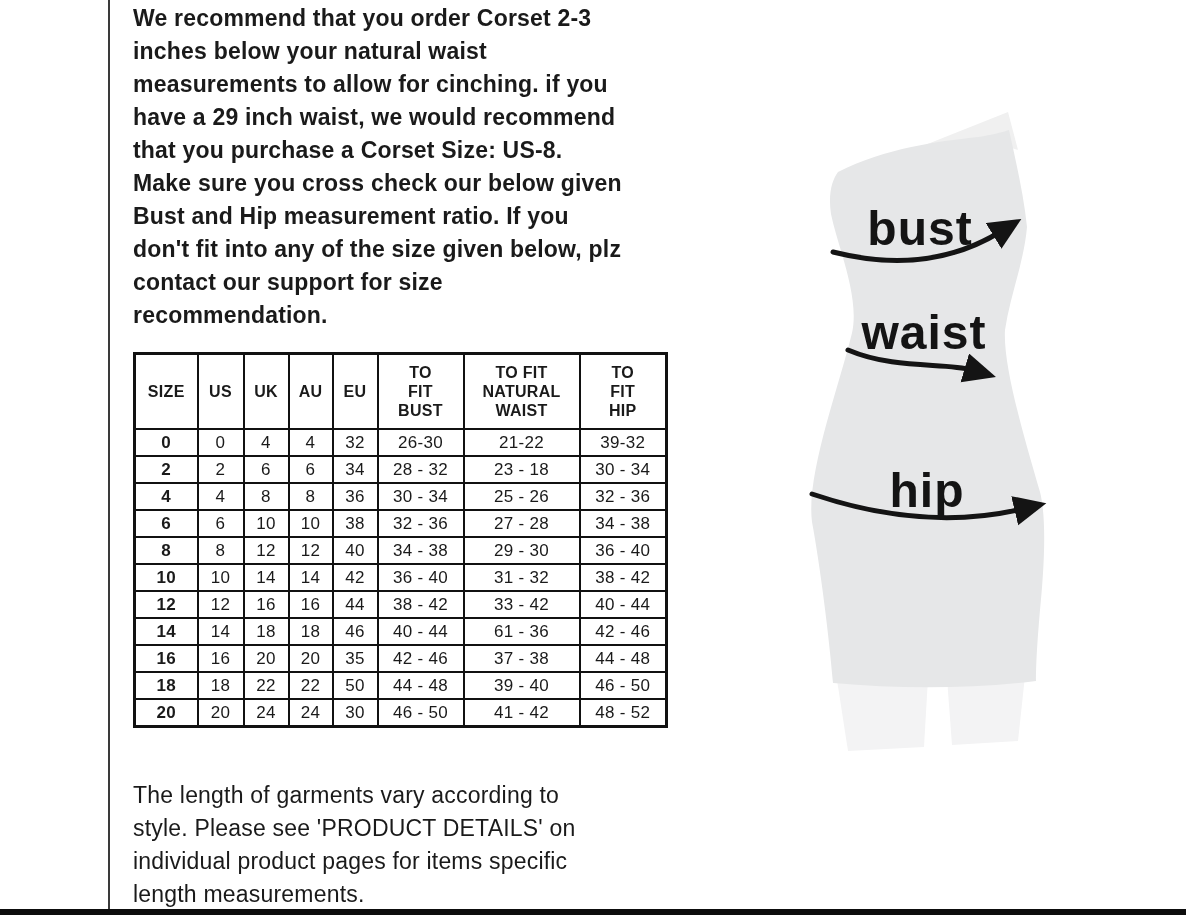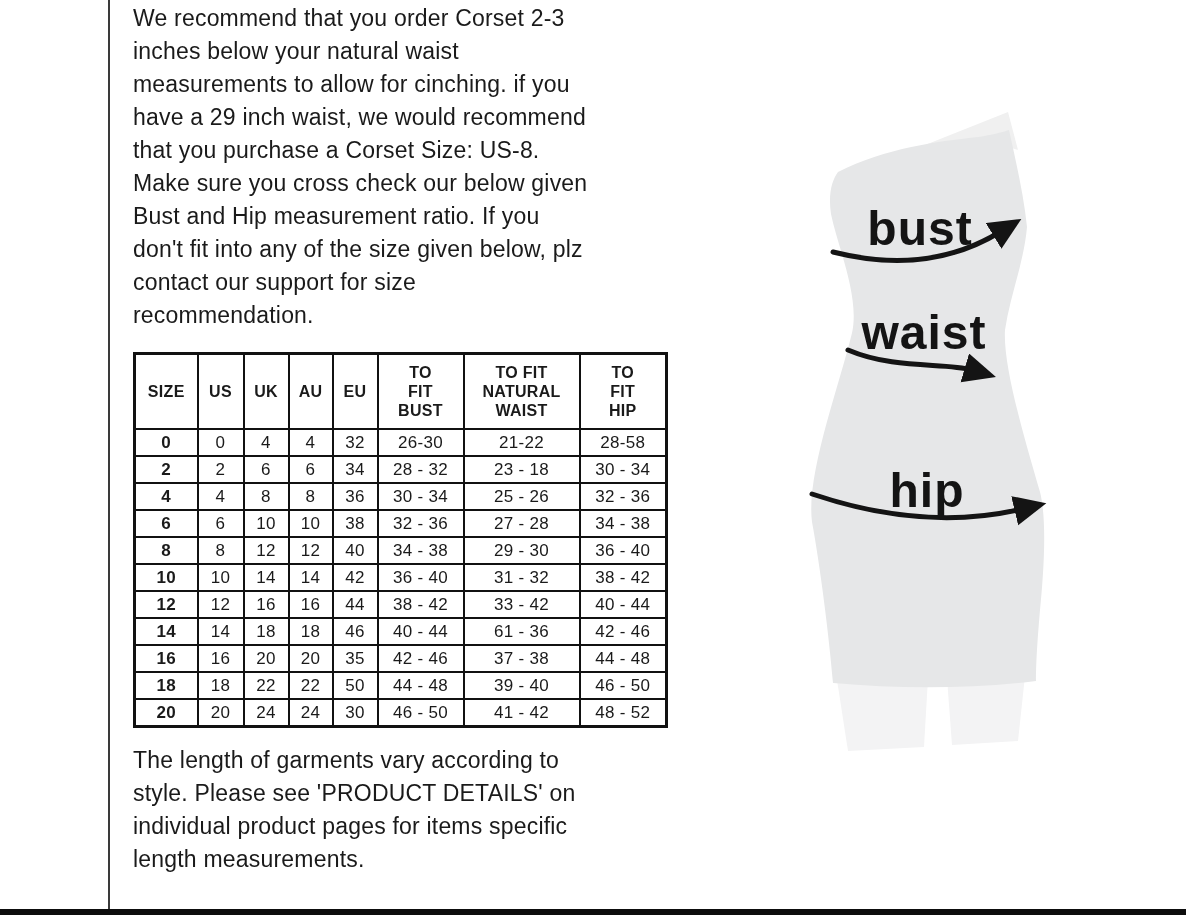--- a/index.html
+++ b/index.html
@@ -22,22 +22,22 @@
   }
   .bottom-bar{
     position:absolute;left:0;bottom:0;width:1186px;height:6px;background:var(--bar);
   }
 
   .para{
     position:absolute;left:133px;width:548px;
     font-size:23px;line-height:33px;letter-spacing:0.2px;
     white-space:pre-line;color:var(--ink);
   }
-  .para.intro{top:2px;}
-  .para.footer{top:744px;}
+  .para.intro{top:2px;font-weight:bold;}
+  .para.footer{top:779px;}
 
   table.size-table{
     position:absolute;left:133px;top:352px;
     border-collapse:collapse;table-layout:fixed;width:534px;
     background:#fff;
   }
   table.size-table, table.size-table th, table.size-table td{
     border:2px solid var(--border);
   }
   table.size-table{border-width:3px;}
@@ -110,21 +110,21 @@
     </thead>
     <tbody>
         <tr>
           <td class="size-col">0</td>
           <td>0</td>
           <td>4</td>
           <td>4</td>
           <td>32</td>
           <td>26-30</td>
           <td>21-22</td>
-          <td>28-58</td>
+          <td>39-32</td>
         </tr>
         <tr>
           <td class="size-col">2</td>
           <td>2</td>
           <td>6</td>
           <td>6</td>
           <td>34</td>
           <td>28 - 32</td>
           <td>23 - 18</td>
           <td>30 - 34</td>

